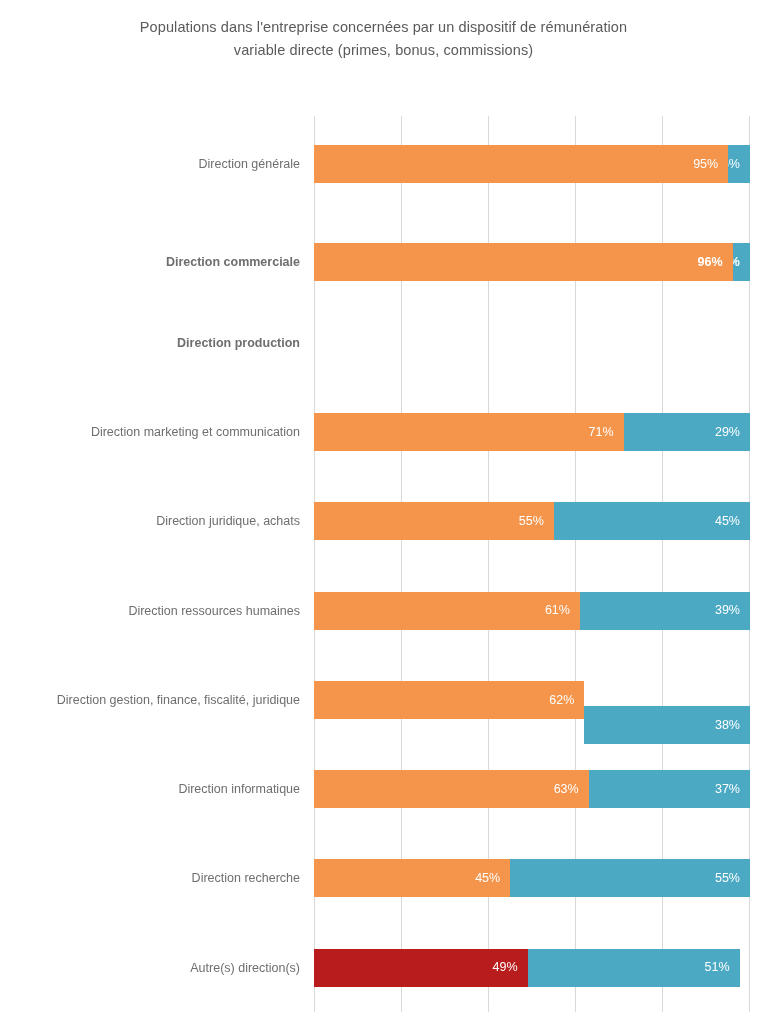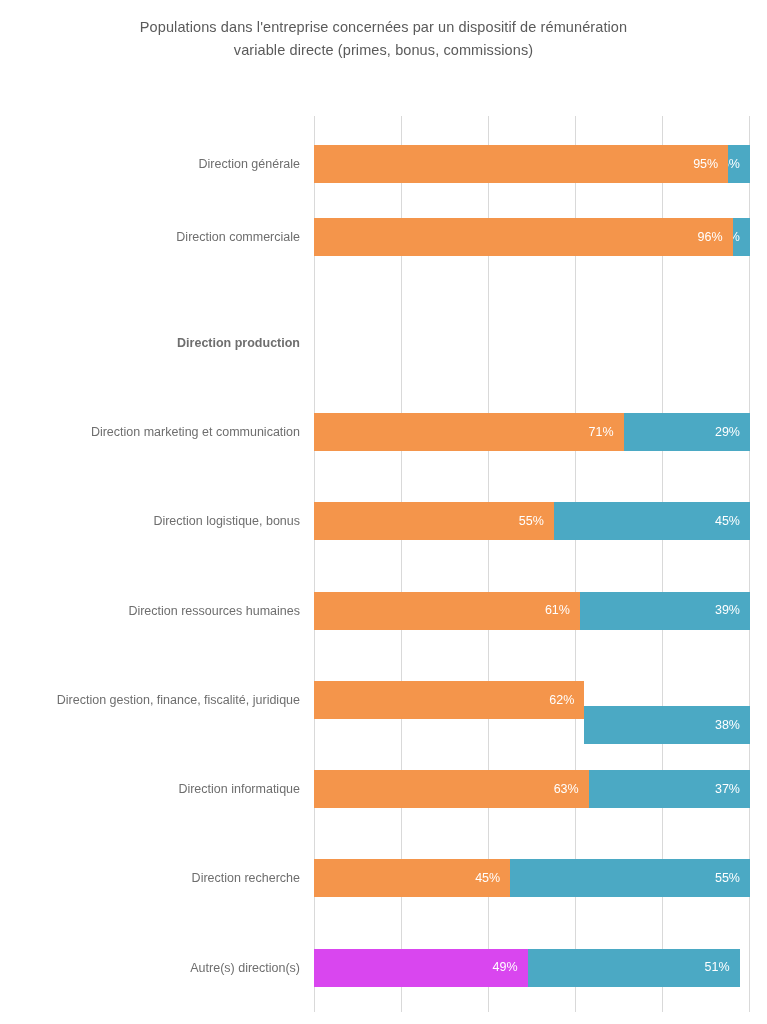--- a/index.html
+++ b/index.html
@@ -120,21 +120,21 @@
       <div class="cat-label">Direction générale</div>
       <div class="bar-track">
         <div class="seg seg-a" style="left: 0px; width: 414.2px; background: rgb(244, 149, 75);">
           <span>95%</span>
         </div>
         <div class="seg seg-b" style="left: 414.2px; width: 21.8px; background: rgb(75, 169, 196);">
           <span>5%</span>
         </div>
       </div>
     </div>
-    <div class="row" style="top: 218px;">
+    <div class="row" style="top: 243px; font-weight: bold;">
       <div class="cat-label">Direction commerciale</div>
       <div class="bar-track">
         <div class="seg seg-a" style="left: 0px; width: 418.56px; background: rgb(244, 149, 75); padding-left: 44px;">
           <span>96%</span>
         </div>
         <div class="seg seg-b" style="left: 418.56px; width: 17.44px; background: rgb(75, 169, 196);">
           <span>4%</span>
         </div>
       </div>
     </div>
@@ -146,21 +146,21 @@
       <div class="bar-track">
         <div class="seg seg-a" style="left: 0px; width: 309.56px; background: rgb(244, 149, 75);">
           <span>71%</span>
         </div>
         <div class="seg seg-b" style="left: 309.56px; width: 126.44px; background: rgb(75, 169, 196);">
           <span>29%</span>
         </div>
       </div>
     </div>
     <div class="row" style="top: 502.2px;">
-      <div class="cat-label">Direction logistique, bonus</div>
+      <div class="cat-label">Direction juridique, achats</div>
       <div class="bar-track">
         <div class="seg seg-a" style="left: 0px; width: 239.8px; background: rgb(244, 149, 75);">
           <span>55%</span>
         </div>
         <div class="seg seg-b" style="left: 239.8px; width: 196.2px; background: rgb(75, 169, 196);">
           <span>45%</span>
         </div>
       </div>
     </div>
     <div class="row" style="top: 591.5px;">
@@ -203,21 +203,21 @@
           <span>45%</span>
         </div>
         <div class="seg seg-b" style="left: 196.2px; width: 239.8px; background: rgb(75, 169, 196);">
           <span>55%</span>
         </div>
       </div>
     </div>
     <div class="row" style="top: 948.7px;">
       <div class="cat-label">Autre(s) direction(s)</div>
       <div class="bar-track">
-        <div class="seg seg-a" style="left: 0px; width: 213.64px; background: #d946ef;">
+        <div class="seg seg-a" style="left: 0px; width: 213.64px; background: #b91c1c;">
           <span>49%</span>
         </div>
         <div class="seg seg-b" style="left: 213.64px; width: 212px; background: rgb(75, 169, 196);">
           <span>51%</span>
         </div>
       </div>
     </div>
   </div>
 
 </body></html>

